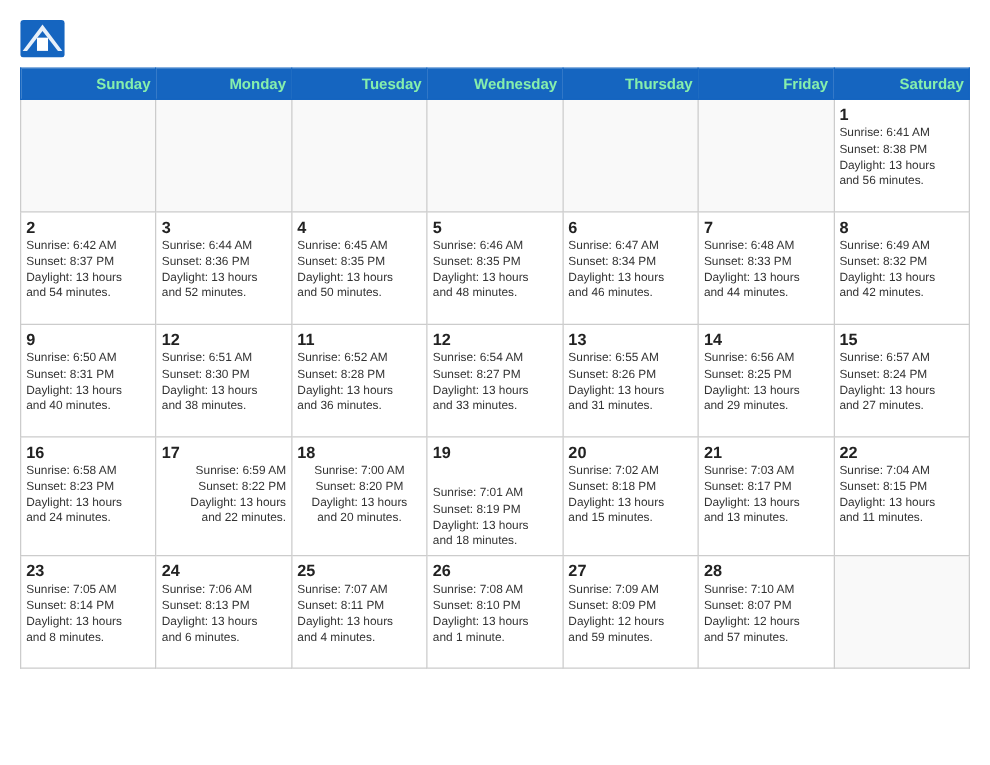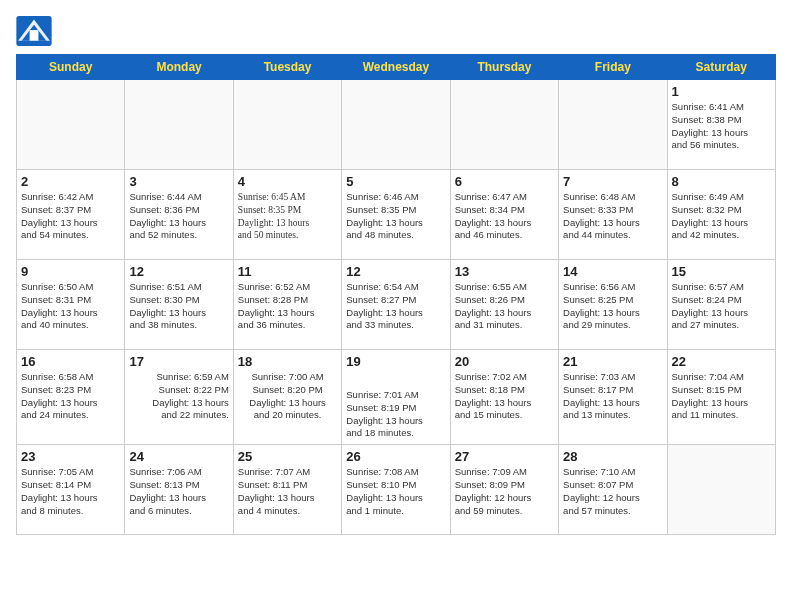--- a/index.html
+++ b/index.html
@@ -45,25 +45,25 @@
       font-size: 15px;
       color: #444;
     }
     .calendar {
       width: 100%;
       border-collapse: collapse;
       table-layout: fixed;
     }
     .calendar th {
       background: #1565c0;
-      color: #fde047;
+      color: #86efac;
       font-size: 12px;
       font-weight: bold;
       padding: 5px 4px;
-      text-align: center;
+      text-align: right;
       border: 1px solid #1565c0;
     }
     .calendar td {
       border: 1px solid #ccc;
       vertical-align: top;
       padding: 4px 4px 4px 4px;
       font-size: 10px;
       color: #333;
       height: 90px;
     }
@@ -141,21 +141,21 @@
         </td>
         <td>
           <span class="day-num">3</span>
           <div class="day-info" style="white-space: pre-line;">Sunrise: 6:44 AM
 Sunset: 8:36 PM
 Daylight: 13 hours
 and 52 minutes.</div>
         </td>
         <td>
           <span class="day-num">4</span>
-          <div class="day-info" style="white-space: pre-line; font-family: Liberation Serif, serif;">Sunrise: 6:45 AM
+          <div class="day-info" style="white-space: pre-line;">Sunrise: 6:45 AM
 Sunset: 8:35 PM
 Daylight: 13 hours
 and 50 minutes.</div>
         </td>
         <td>
           <span class="day-num">5</span>
           <div class="day-info" style="white-space: pre-line;">Sunrise: 6:46 AM
 Sunset: 8:35 PM
 Daylight: 13 hours
 and 48 minutes.</div>

